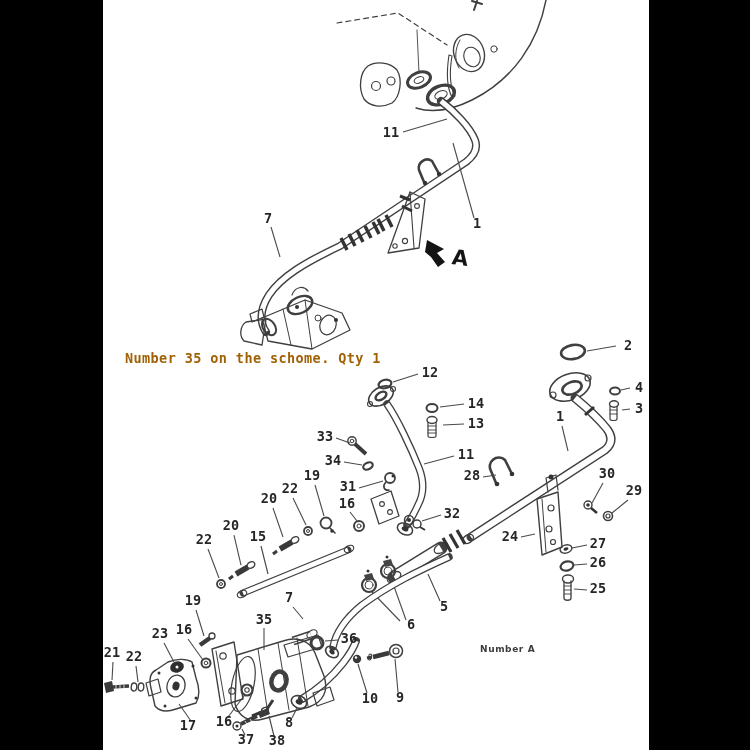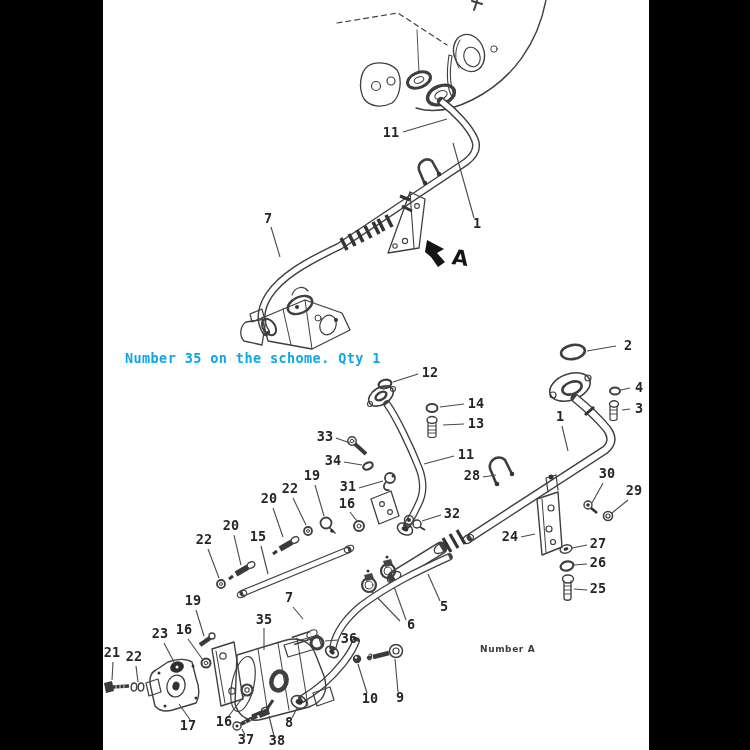--- a/index.html
+++ b/index.html
@@ -4,21 +4,21 @@
 <style>
   html,body{margin:0;padding:0;}
   body{width:750px;height:750px;overflow:hidden;background:#000;}
   #stage{position:relative;width:750px;height:750px;background:#000;}
   #paper{position:absolute;top:0;height:750px;background:#fff;}
   svg{position:absolute;top:0;left:0;}
   .ln{stroke:#3f3f3f;fill:none;stroke-linecap:round;stroke-linejoin:round;}
   .callout-label{font:700 13.5px "DejaVu Sans Mono", monospace;fill:#262626;}
   .leader{stroke:#4a4a4a;stroke-width:1.1;}
   #note-text{position:absolute;left:125px;top:350px;font:700 13.5px "DejaVu Sans Mono",monospace;
-             letter-spacing:.4px;color:#0ea5e9;white-space:nowrap;}
+             letter-spacing:.4px;color:#a16207;white-space:nowrap;}
   #detail-text{position:absolute;left:480px;top:644px;font:700 9px "DejaVu Sans",sans-serif;
              letter-spacing:.6px;color:#3c3c3c;white-space:nowrap;filter:blur(.3px);}
   #view-a-label{position:absolute;left:452px;top:246px;font:700 21px "DejaVu Sans",sans-serif;
              color:#141414;transform:rotate(7deg);}
 </style>
 </head>
 <body style="background: rgb(0, 0, 0);">
 
 <div id="stage">
   <div id="paper" style="left: 103px; width: 546px; background: rgb(255, 255, 255);"></div>

